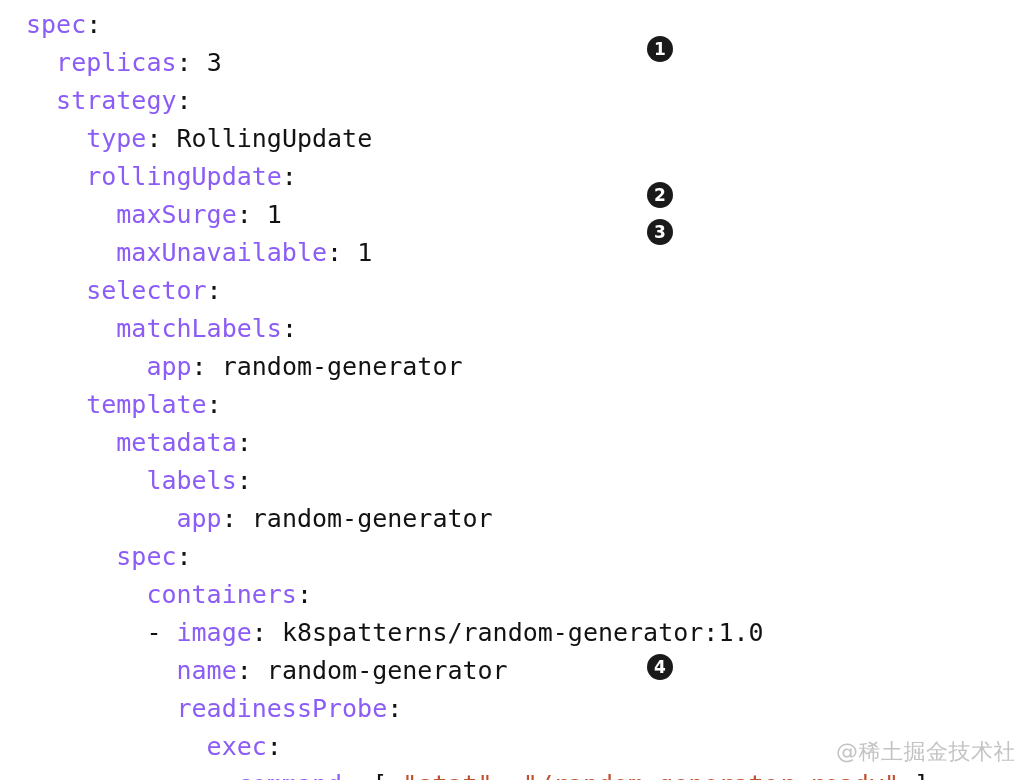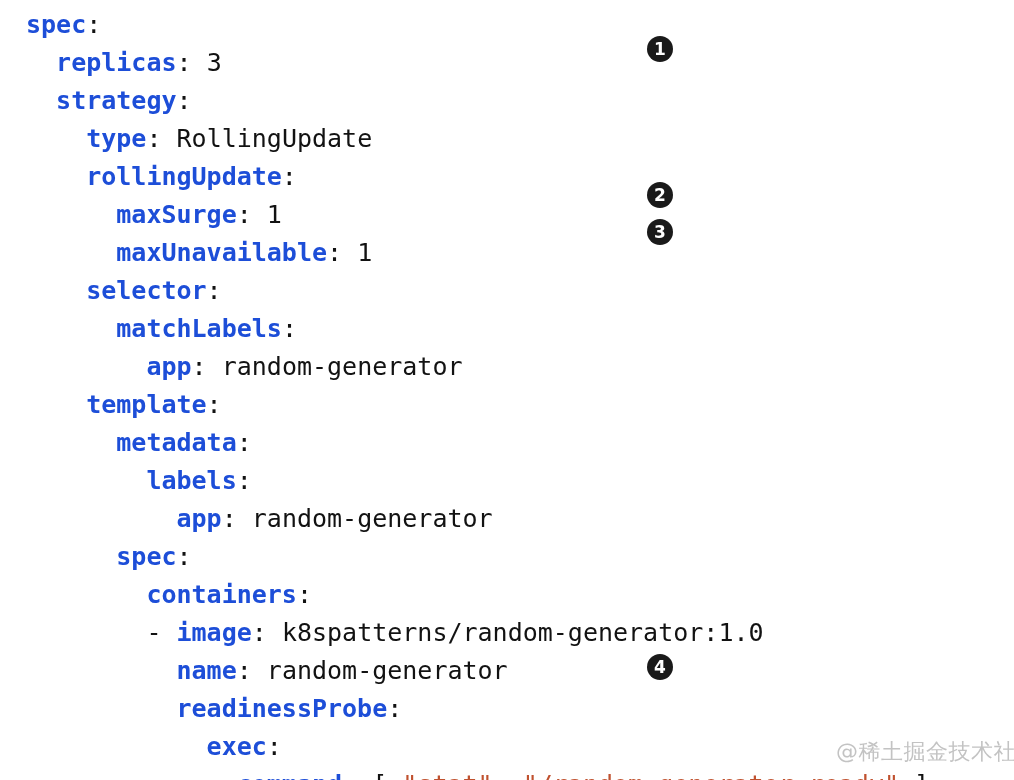--- a/index.html
+++ b/index.html
@@ -35,22 +35,22 @@
 
   .code-line {
     height: 38px;
     white-space: pre;
     font-size: 25px;
     line-height: 38px;
     padding-left: 26px;
   }
 
   .tok-key {
-    color: #1d4ed8;
-    font-weight: bold;
+    color: #8b5cf6;
+    font-weight: normal;
   }
   .tok-punct {
     color: #121212;
     font-weight: normal;
   }
   .tok-val {
     color: #121212;
     font-weight: normal;
   }
   .tok-str {

